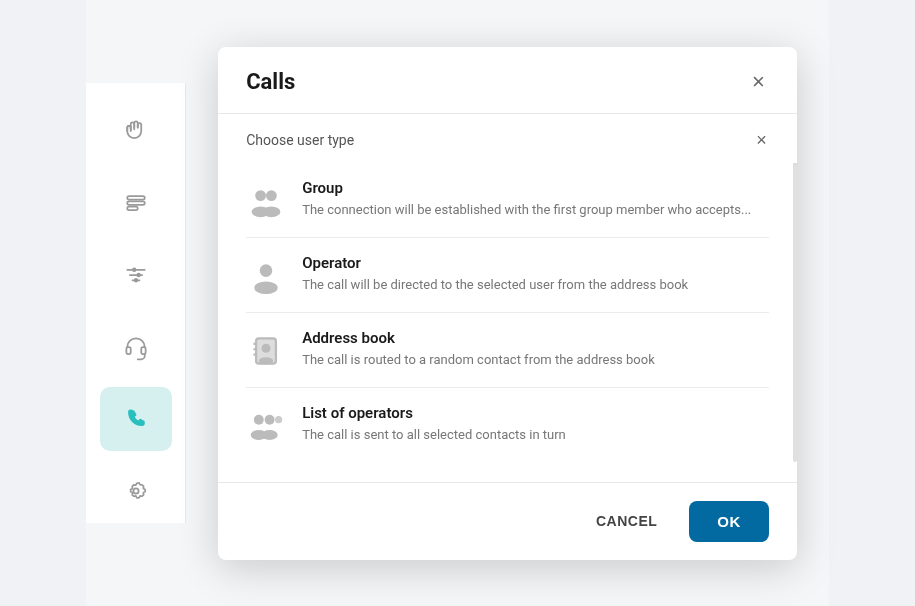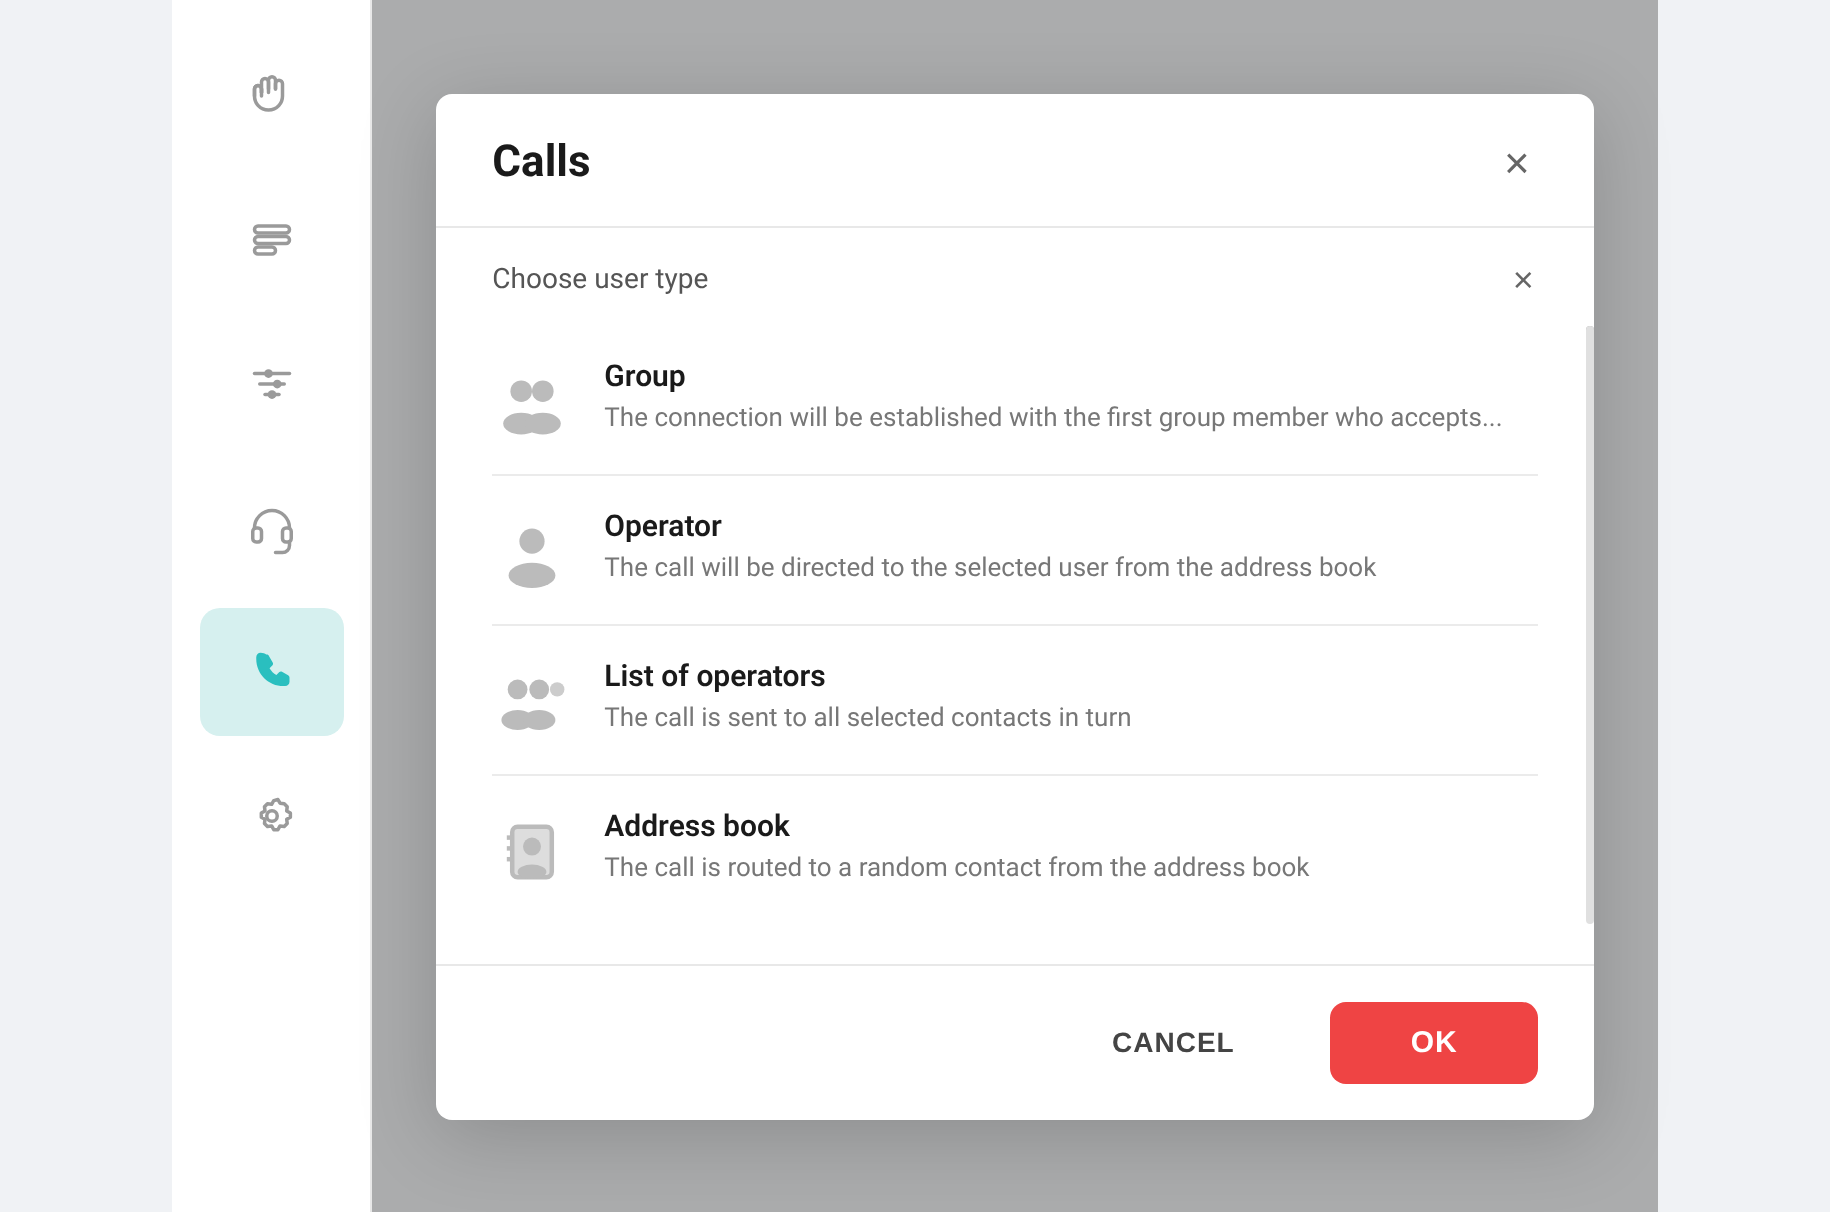--- a/index.html
+++ b/index.html
@@ -13,20 +13,21 @@
       height: 606px;
       overflow: hidden;
     }
 
     .app-container {
       display: flex;
       width: 743px;
       height: 606px;
       background: #f5f6f8;
       position: relative;
+      align-items: center;
     }
 
     
     .sidebar {
       width: 100px;
       background: #fff;
       display: flex;
       flex-direction: column;
       align-items: center;
       padding-top: 16px;
@@ -206,45 +207,45 @@
       height: 60%;
       background: #aaa;
       border-radius: 2px;
     }
 
     
     .dialog-footer {
       display: flex;
       align-items: center;
       justify-content: flex-end;
-      gap: 28px;
+      gap: 12px;
       padding: 18px 28px;
       border-top: 1px solid #e8e8e8;
       margin-top: 20px;
     }
 
     .btn-cancel {
       background: none;
       border: none;
       font-size: 14px;
       font-weight: 700;
       color: #444;
       letter-spacing: 0.5px;
       cursor: pointer;
       padding: 10px 20px;
       text-transform: uppercase;
     }
 
     .btn-ok {
-      background: #ef4444;
+      background: #0369a1;
       border: none;
       color: #fff;
       font-size: 15px;
       font-weight: 700;
-      padding: 12px 40px;
+      padding: 12px 28px;
       border-radius: 8px;
       cursor: pointer;
       letter-spacing: 0.5px;
     }
   </style>
 </head>
 <body>
 
 <div class="app-container">
 
@@ -337,55 +338,55 @@
           <div class="option-item">
             <div class="option-icon">
               <svg viewBox="0 0 40 40" fill="none">
                 <circle cx="20" cy="14" r="7" fill="#bbb"></circle>
                 <ellipse cx="20" cy="33" rx="13" ry="7" fill="#bbb"></ellipse>
               </svg>
             </div>
             <div class="option-text">
               <div class="option-title">Operator</div>
               <div class="option-desc">The call will be directed to the selected user from the address book</div>
-            </div>
-          </div>
-
-          <div class="option-item">
-            <div class="option-icon">
-              <svg viewBox="0 0 40 40" fill="none">
-                <circle cx="12" cy="13" r="5.5" fill="#bbb"></circle>
-                <circle cx="24" cy="13" r="5.5" fill="#bbb"></circle>
-                <ellipse cx="12" cy="30" rx="9" ry="5.5" fill="#bbb"></ellipse>
-                <ellipse cx="24" cy="30" rx="9" ry="5.5" fill="#bbb"></ellipse>
-                <circle cx="34" cy="13" r="4" fill="#ccc"></circle>
-              </svg>
-            </div>
-            <div class="option-text">
-              <div class="option-title">List of operators</div>
-              <div class="option-desc">The call is sent to all selected contacts in turn</div>
             </div>
           </div>
 
           <div class="option-item">
             <div class="option-icon">
               <svg viewBox="0 0 40 40" fill="none" stroke="#bbb" stroke-width="2.5">
                 <rect x="9" y="6" width="22" height="28" rx="3" fill="#ddd" stroke="#bbb"></rect>
                 <circle cx="20" cy="17" r="5" fill="#bbb" stroke="none"></circle>
                 <ellipse cx="20" cy="31" rx="8" ry="4" fill="#bbb" stroke="none"></ellipse>
                 <line x1="6" y1="12" x2="9" y2="12" stroke="#bbb"></line>
                 <line x1="6" y1="18" x2="9" y2="18" stroke="#bbb"></line>
                 <line x1="6" y1="24" x2="9" y2="24" stroke="#bbb"></line>
               </svg>
             </div>
             <div class="option-text">
               <div class="option-title">Address book</div>
               <div class="option-desc">The call is routed to a random contact from the address book</div>
             </div>
           </div>
+
+          <div class="option-item">
+            <div class="option-icon">
+              <svg viewBox="0 0 40 40" fill="none">
+                <circle cx="12" cy="13" r="5.5" fill="#bbb"></circle>
+                <circle cx="24" cy="13" r="5.5" fill="#bbb"></circle>
+                <ellipse cx="12" cy="30" rx="9" ry="5.5" fill="#bbb"></ellipse>
+                <ellipse cx="24" cy="30" rx="9" ry="5.5" fill="#bbb"></ellipse>
+                <circle cx="34" cy="13" r="4" fill="#ccc"></circle>
+              </svg>
+            </div>
+            <div class="option-text">
+              <div class="option-title">List of operators</div>
+              <div class="option-desc">The call is sent to all selected contacts in turn</div>
+            </div>
+          </div>
         </div>
 
         <div class="dialog-footer">
           <button class="btn-cancel">CANCEL</button>
           <button class="btn-ok">OK</button>
         </div>
       </div>
     </div>
   </div>
 </div>

